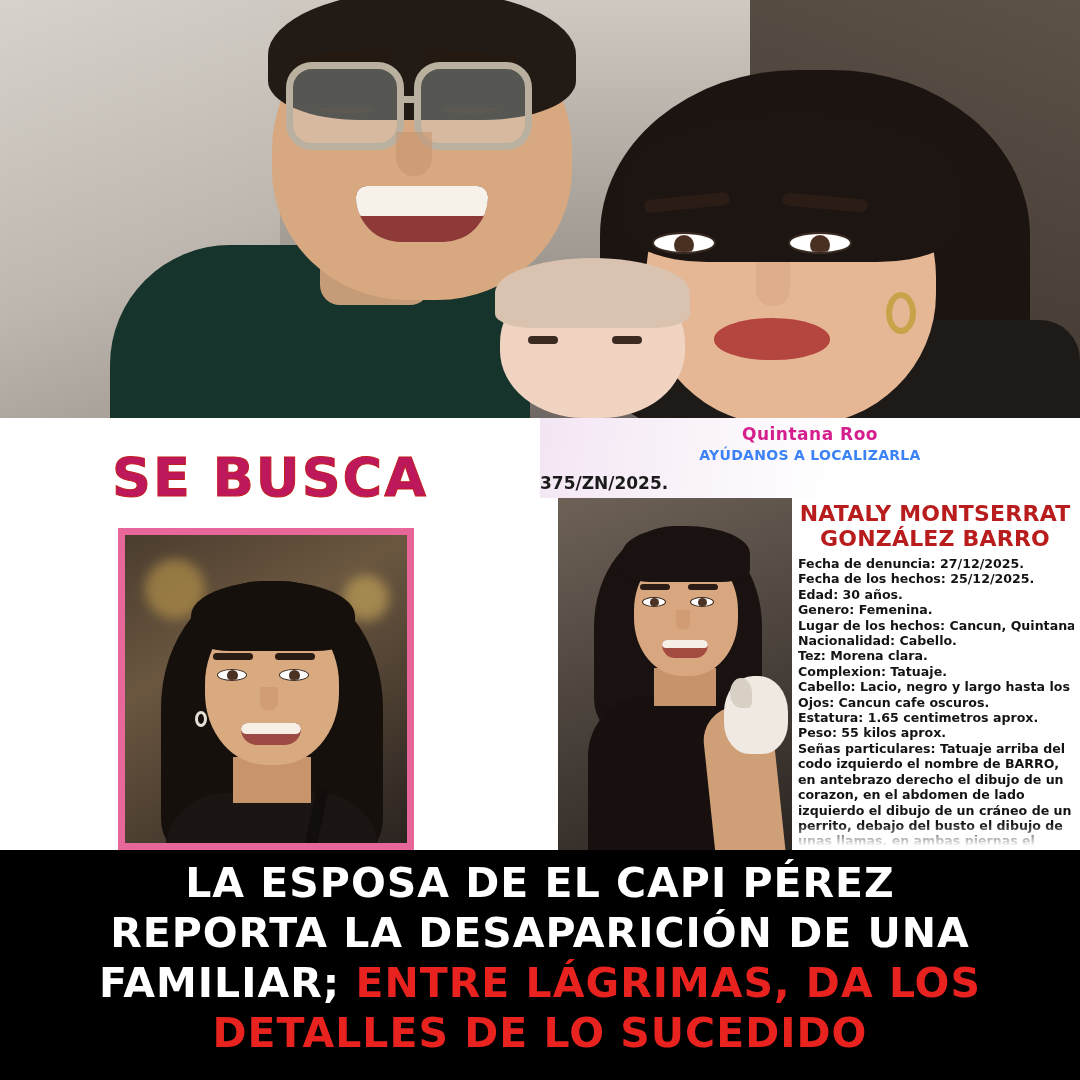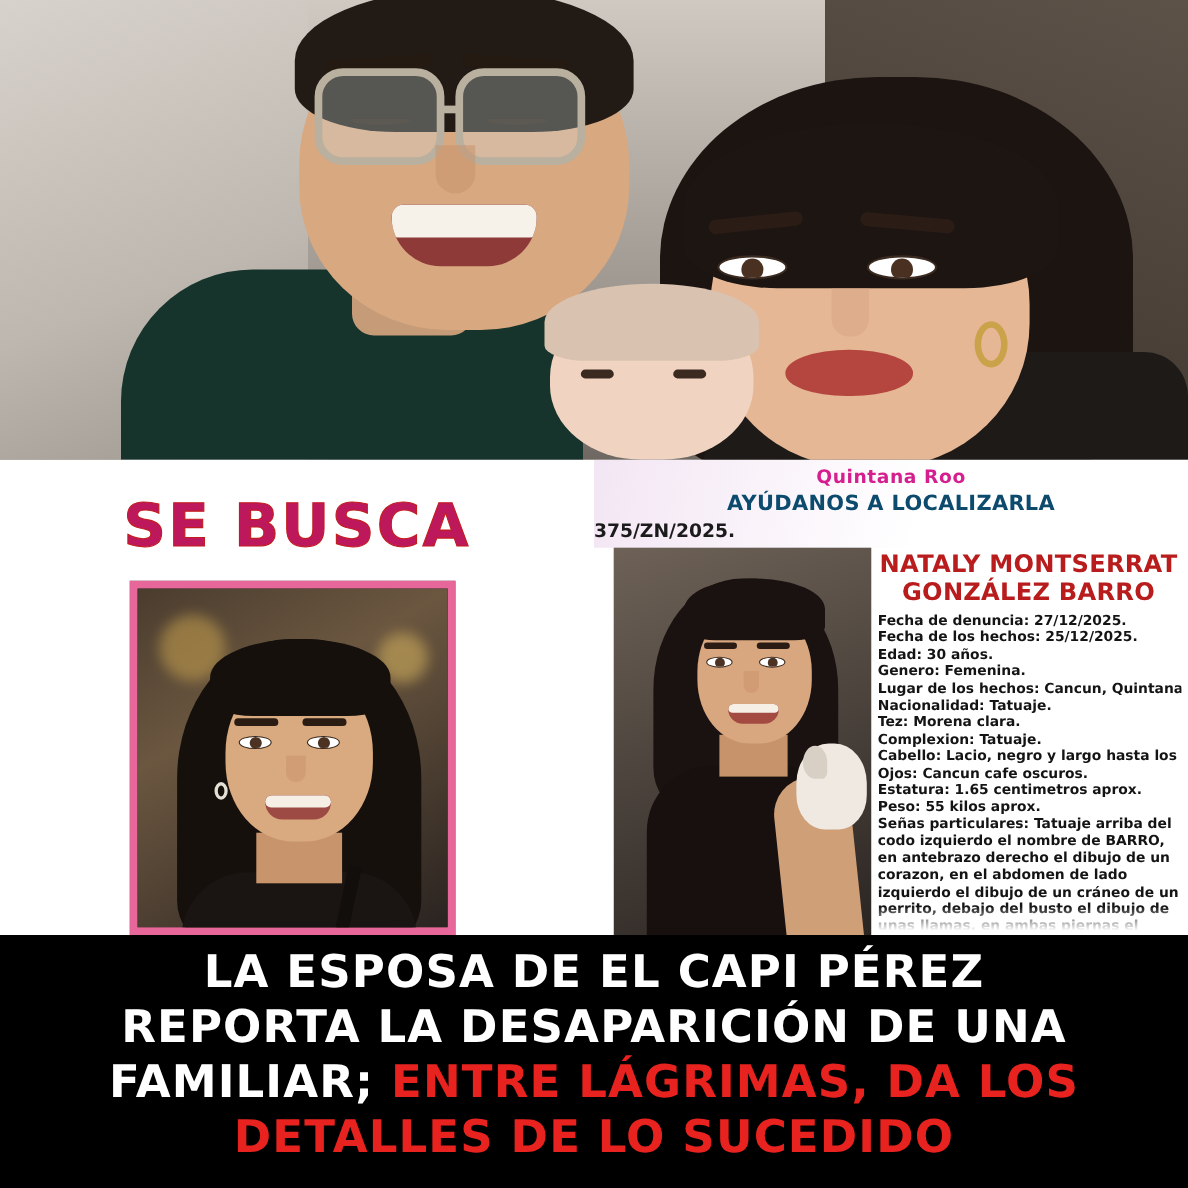--- a/index.html
+++ b/index.html
@@ -238,21 +238,21 @@
     position:absolute; left:0; top:0; width:540px; height:80px;
     background:linear-gradient(100deg,#f3e6f4 0%, #ffffff 55%, #ffffff 100%);
   }
   .pr-qroo {
     position:absolute; left:0; top:6px; width:540px; text-align:center;
     color:#d51f8e; font-weight:bold; font-size:17px; letter-spacing:.5px;
     font-family:"DejaVu Sans", sans-serif;
   }
   .pr-ayudanos {
     position:absolute; left:0; top:29px; width:540px; text-align:center;
-    color:#0c4a6e; font-weight:bold; font-size:19px; letter-spacing:.3px;
+    color:#3b82f6; font-weight:bold; font-size:14px; letter-spacing:.3px;
     font-family:"DejaVu Sans", sans-serif;
   }
   .pr-folio {
     position:absolute; left:0; top:55px; width:540px; text-align:left;
     color:#1b1b1b; font-weight:bold; font-size:17px;
     font-family:"DejaVu Sans", sans-serif;
   }
   .pr-name1, .pr-name2 {
     position:absolute; left:250px; width:290px; text-align:center;
     color:#b91c1c; font-weight:bold; font-size:22px; letter-spacing:.2px;
@@ -468,21 +468,21 @@
       <div class="pr-dog"></div>
       <div class="pr-dog-ear"></div>
     </div>
 
     <div class="pr-details">
       <div class="line">Fecha de denuncia: 27/12/2025.</div>
       <div class="line">Fecha de los hechos: 25/12/2025.</div>
       <div class="line">Edad: 30 años.</div>
       <div class="line">Genero: Femenina.</div>
       <div class="line">Lugar de los hechos: Cancun, Quintana Roo.</div>
-      <div class="line">Nacionalidad: Tatuaje.</div>
+      <div class="line">Nacionalidad: Cabello.</div>
       <div class="line">Tez: Morena clara.</div>
       <div class="line">Complexion: Tatuaje.</div>
       <div class="line">Cabello: Lacio, negro y largo hasta los hombros.</div>
       <div class="line">Ojos: Cancun cafe oscuros.</div>
       <div class="line">Estatura: 1.65 centimetros aprox.</div>
       <div class="line">Peso: 55 kilos aprox.</div>
       <div class="para">Señas particulares: Tatuaje arriba del codo izquierdo el nombre de BARRO, en antebrazo derecho el dibujo de un corazon, en el abdomen de lado izquierdo el dibujo de un cráneo de un perrito, debajo del busto el dibujo de unas llamas, en ambas piernas el dibujo de una serpiente, en el muslo derecho el dibujo de una mujer con tres perritos, en el muslo izquierdo una rosa con una rosa, en la espalda de</div>
     </div>
     <div class="pr-fade"></div>
   </div>

